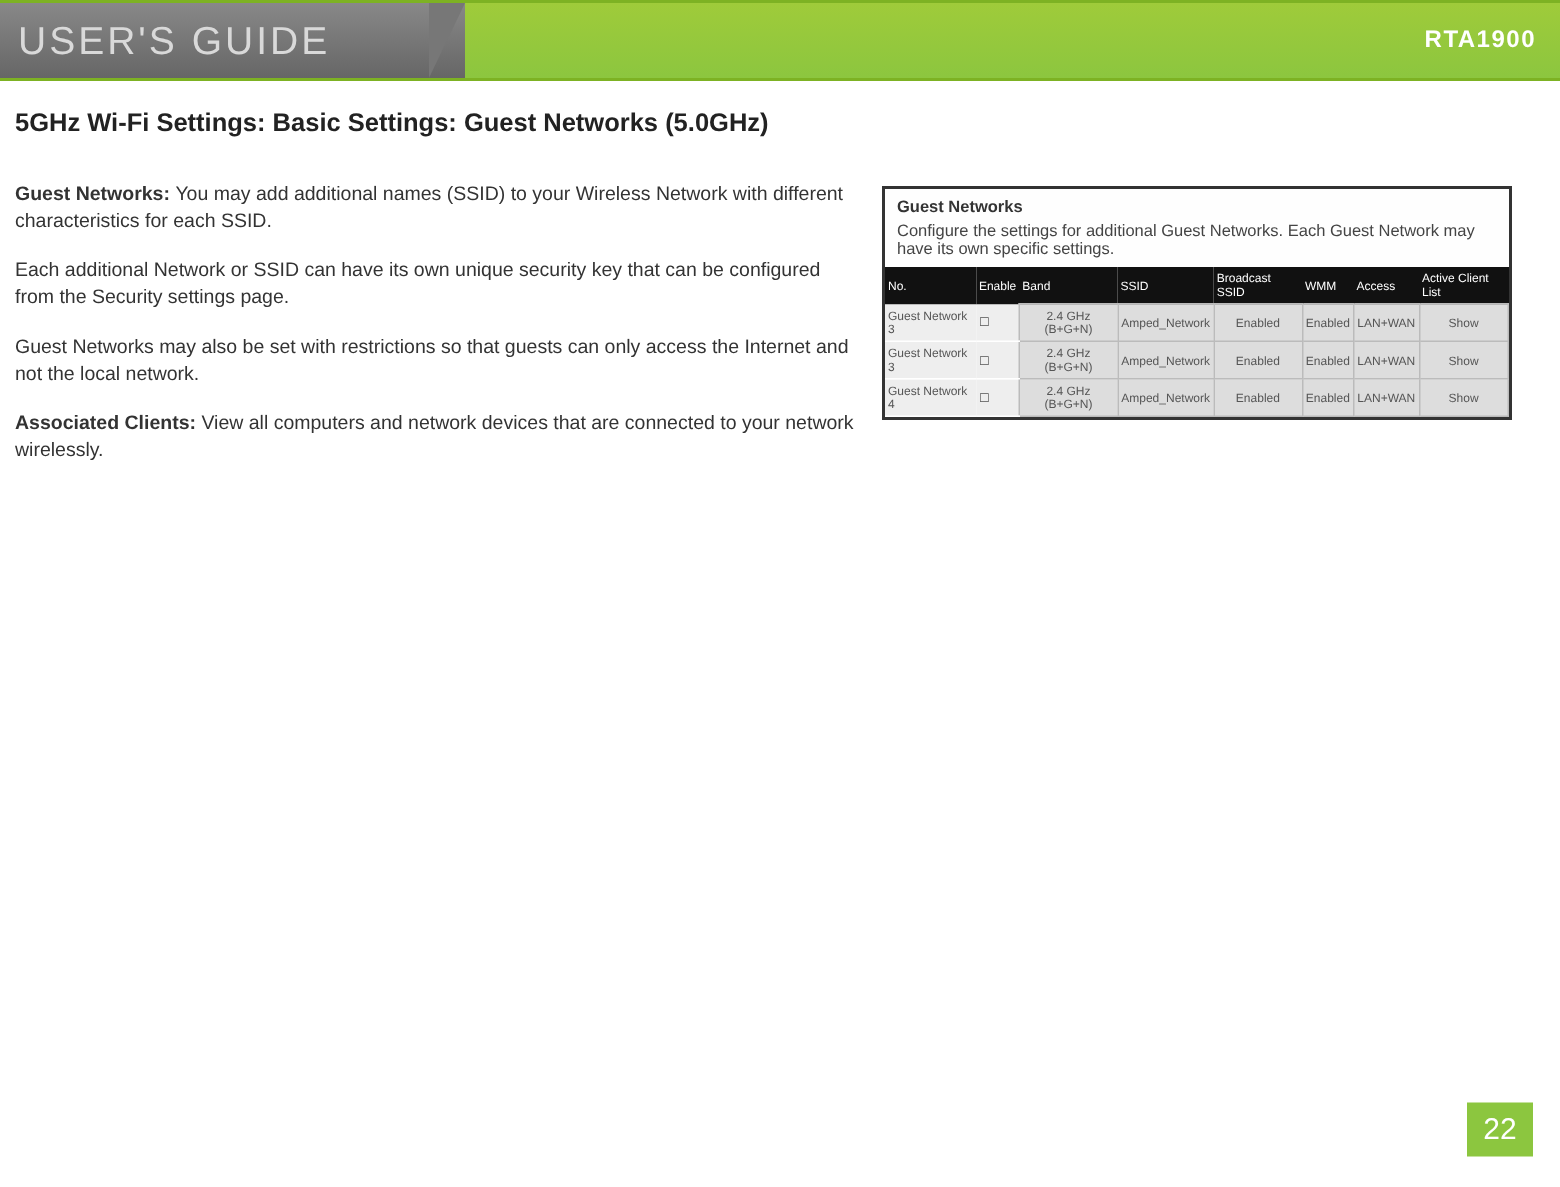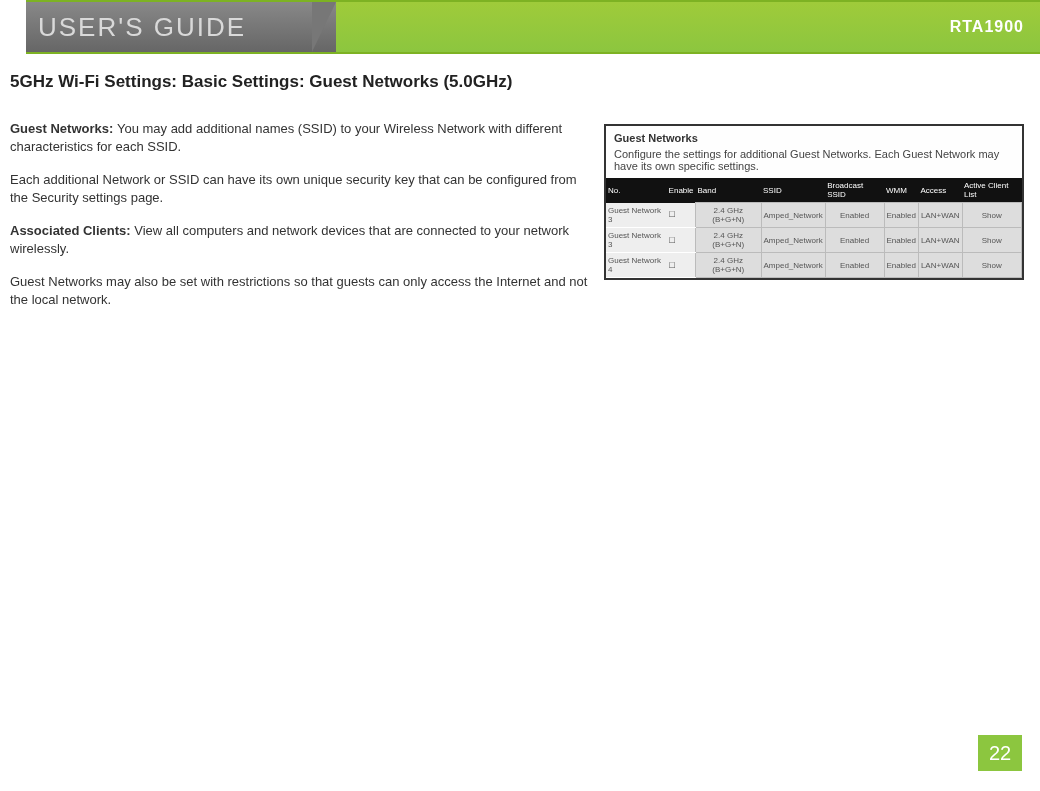--- a/index.html
+++ b/index.html
@@ -1,26 +1,26 @@
 <!DOCTYPE html>
 <html><head>
   <meta charset="utf-8">
   <style>
     * { margin:0; padding:0; box-sizing:border-box; }
     body { width:1040px; height:791px; font-family:Arial,Helvetica,sans-serif; background:#fff; color:#333; position:relative; }
-    .header { position:relative; height:54px; border-top:2px solid #7db223; border-bottom:2px solid #7db223;margin-left:26px; }
+    .header { position:relative; height:54px; border-top:2px solid #7db223; border-bottom:2px solid #7db223; }
     .gray-band { position:absolute; left:0; top:0; height:100%; width:310px; background:linear-gradient(180deg,#888 0%,#666 100%); display:flex; align-items:center; padding-left:12px; }
     .gray-band .title { color:#d9d9d9; font-size:26px; letter-spacing:2px; font-weight:400; }
     .green-band { position:absolute; left:310px; right:0; top:0; height:100%; background:linear-gradient(180deg,#9fcb3a 0%,#8cc63f 100%); display:flex; align-items:center; justify-content:flex-end; padding-right:16px; }
     .green-band::before { content:""; position:absolute; left:-24px; top:0; width:0; height:0; border-top:0 solid transparent; border-bottom:50px solid transparent; border-left:24px solid #777; }
     .green-band .model { color:#fff; font-size:16px; font-weight:bold; letter-spacing:1px; }
     .content { padding:18px 10px 10px 10px; }
     .page-title { font-weight:bold; font-size:17px; color:#222; }
     .body-row { margin-top:28px; display:block; }
-    .float-img { float:right; width:420px; border:2px solid #333; margin:4px 6px 12px 16px; background:#fefefe; }
+    .float-img { float:right; width:420px; border:2px solid #333; margin:4px 22px 12px 16px; background:#fefefe; }
     .float-img .img-title { font-weight:bold; font-size:11px; padding:6px 8px 4px 8px; color:#333; }
     .float-img .img-sub { font-size:11px; padding:0 8px 6px 8px; color:#444; }
     .float-img table { width:100%; border-collapse:collapse; font-size:8px; }
     .float-img th { background:#111; color:#fff; font-weight:normal; padding:3px 2px; text-align:left; }
     .float-img td { background:#eee; padding:3px 2px; color:#555; border-bottom:1px solid #fff; }
     .float-img td.btn { background:#ddd; border:1px solid #bbb; text-align:center; }
     .para { font-size:13px; line-height:1.35; color:#333; margin-bottom:16px; max-width:980px; }
     .para .lead { font-weight:bold; }
     .page-num { position:absolute; right:18px; bottom:20px; width:44px; height:36px; background:#8cc63f; color:#fff; display:flex; align-items:center; justify-content:center; font-size:20px; }
     .clearfix::after { content:""; display:block; clear:both; }
@@ -92,22 +92,22 @@
         </tbody>
       </table>
     </div>
 
     <p class="para">
       <span class="lead">Guest Networks: </span><span>You may add additional names (SSID) to your Wireless Network with different characteristics for each SSID.</span>
     </p>
     <p class="para">
       <span>Each additional Network or SSID can have its own unique security key that can be configured from the Security settings page.</span>
     </p>
+    <p class="para">
+      <span>Guest Networks may also be set with restrictions so that guests can only access the Internet and not the local network.</span>
+    </p>
     <p class="para" style="margin-top:8px;">
       <span class="lead">Associated Clients: </span><span>View all computers and network devices that are connected to your network wirelessly.</span>
-    </p>
-    <p class="para">
-      <span>Guest Networks may also be set with restrictions so that guests can only access the Internet and not the local network.</span>
     </p>
   </div>
 </div>
 
 <div class="page-num">22</div>
 
 </body></html>

